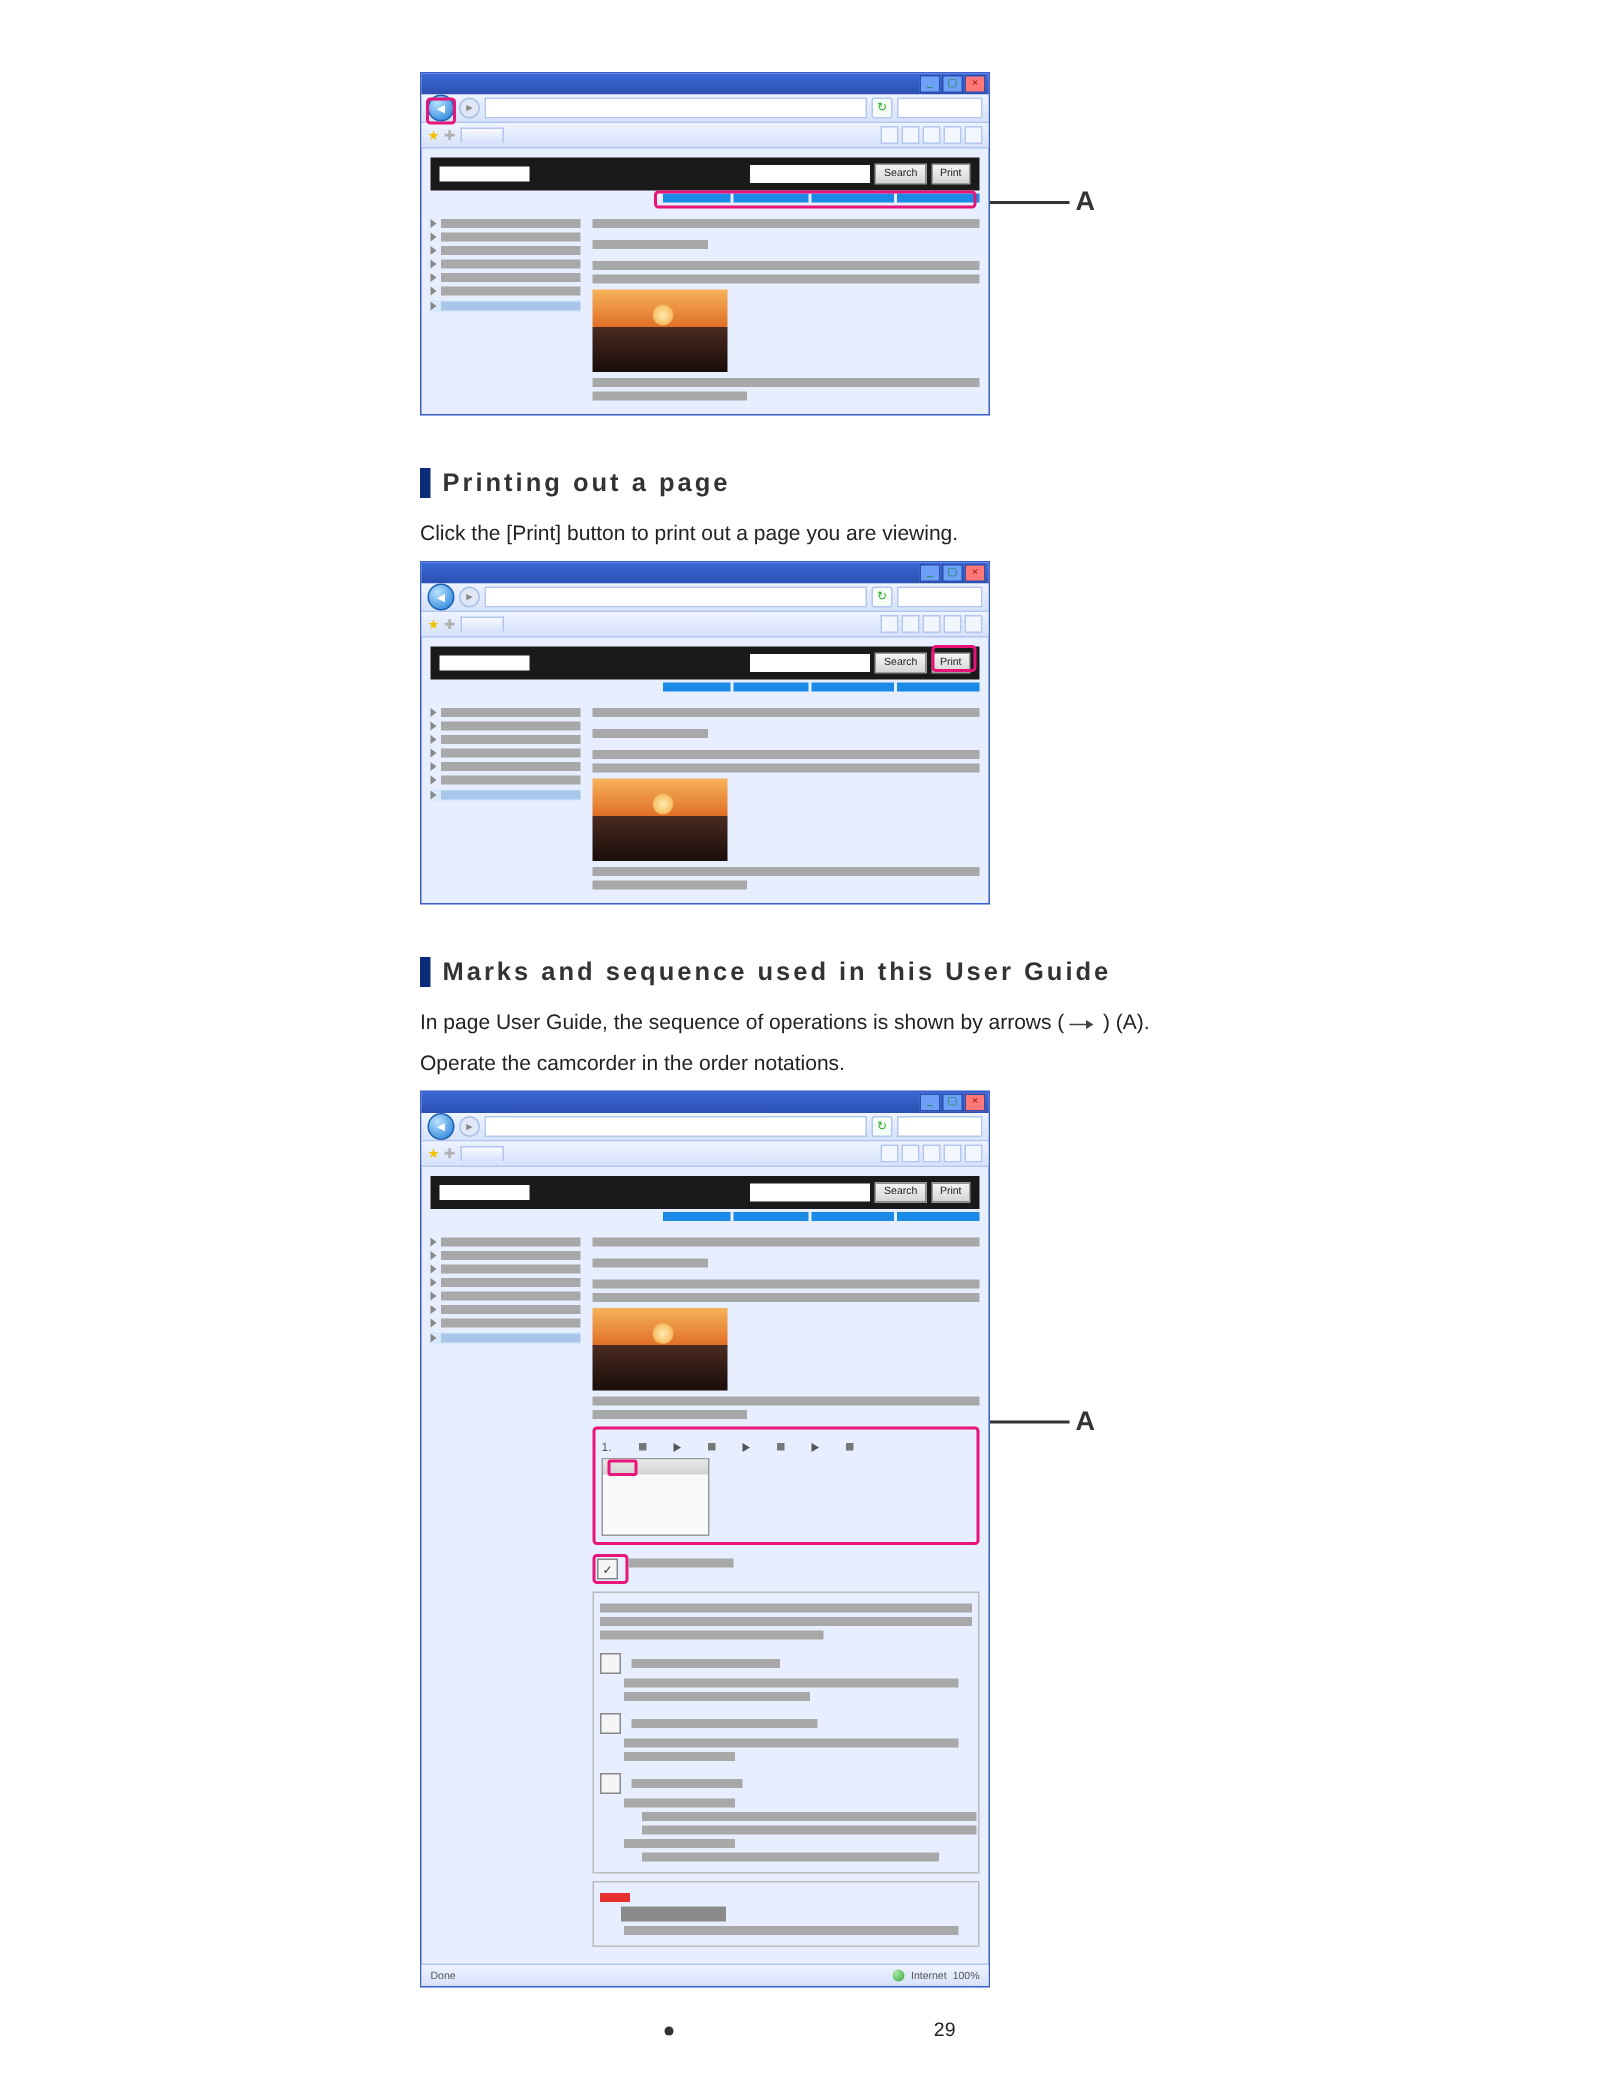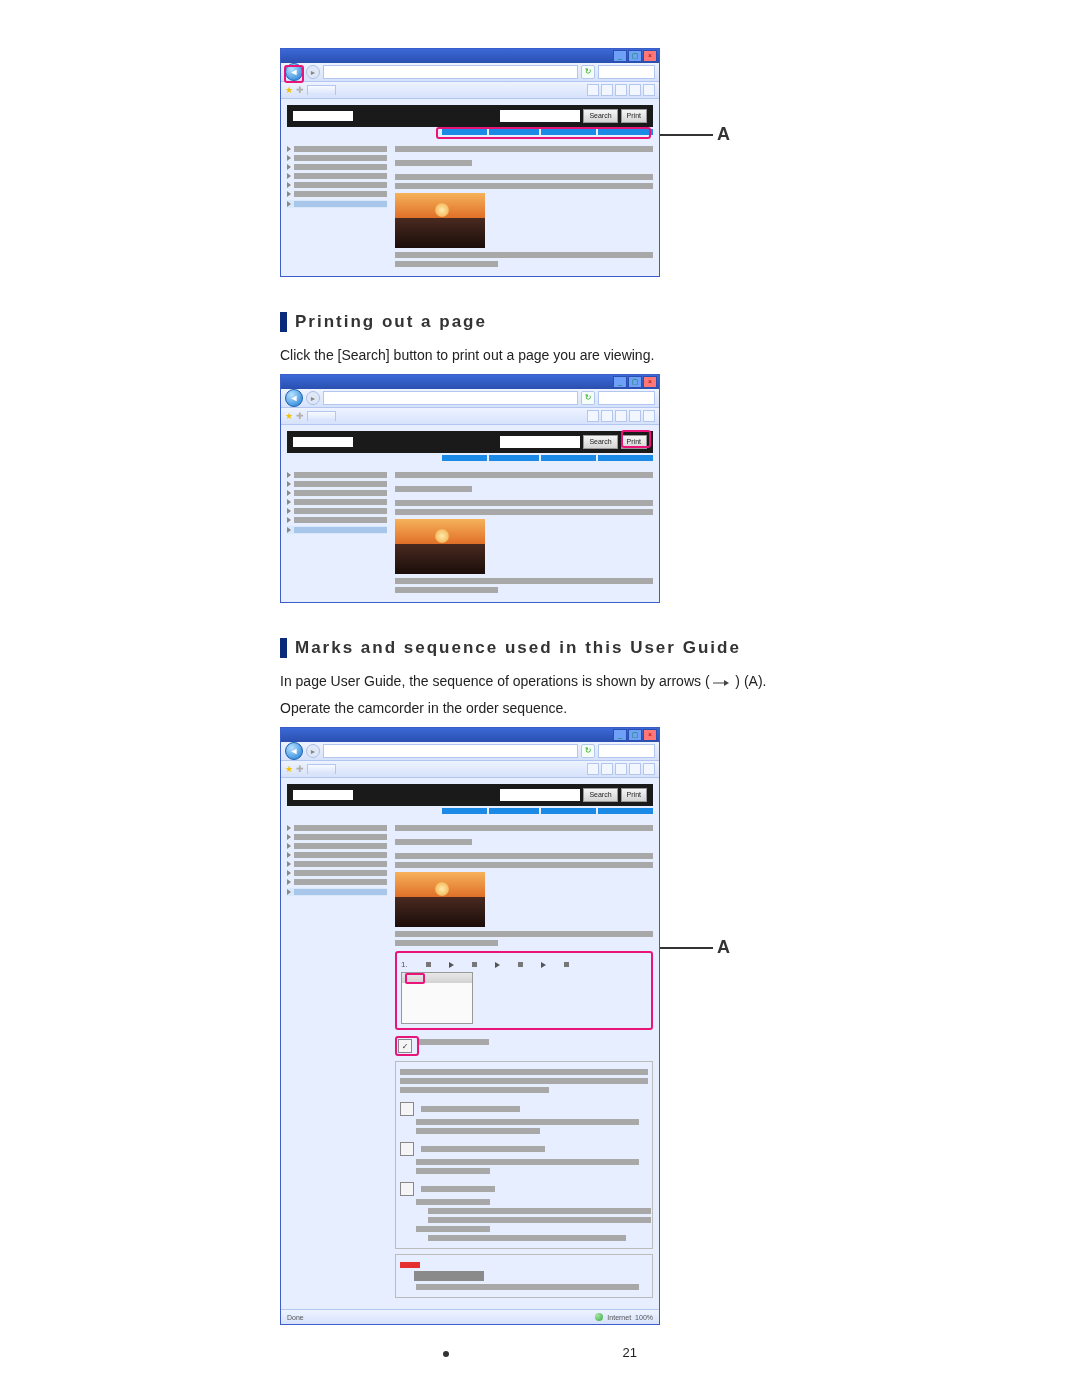--- a/index.html
+++ b/index.html
@@ -348,21 +348,21 @@
       <div class="callout callout-align-1">
         <div class="callout-line"></div>
         <div class="callout-label">A</div>
       </div>
     </div>
 
     <div class="section-heading">
       <div class="blue-bar"></div>
       <div class="heading-text">Printing out a page</div>
     </div>
-    <div class="body-text">Click the [Search] button to print out a page you are viewing.</div>
+    <div class="body-text">Click the [Print] button to print out a page you are viewing.</div>
 
     <div class="browser-figure-wrap">
       <div class="browser">
         <div class="titlebar">
           <div class="title-btn">_</div>
           <div class="title-btn">▢</div>
           <div class="title-btn red">×</div>
         </div>
         <div class="toolbar1">
           <div class="nav-back">◄</div>
@@ -447,21 +447,21 @@
 
     <div class="section-heading">
       <div class="blue-bar"></div>
       <div class="heading-text">Marks and sequence used in this User Guide</div>
     </div>
     <div class="body-text">
       <span>In page User Guide, the sequence of operations is shown by arrows ( </span>
       <span class="arrow-inline"></span>
       <span> ) (A).</span>
     </div>
-    <div class="body-text">Operate the camcorder in the order sequence.</div>
+    <div class="body-text">Operate the camcorder in the order notations.</div>
 
     <div class="browser-figure-wrap">
       <div class="browser large">
         <div class="titlebar">
           <div class="title-btn">_</div>
           <div class="title-btn">▢</div>
           <div class="title-btn red">×</div>
         </div>
         <div class="toolbar1">
           <div class="nav-back">◄</div>
@@ -621,17 +621,17 @@
       </div>
 
       <div class="callout callout-align-3">
         <div class="callout-line"></div>
         <div class="callout-label">A</div>
       </div>
     </div>
 
     <div class="page-num">
       <span class="tiny-globe"></span>
-      <span>21</span>
+      <span>29</span>
     </div>
 
   </div>
 </div>
 
 </body></html>

